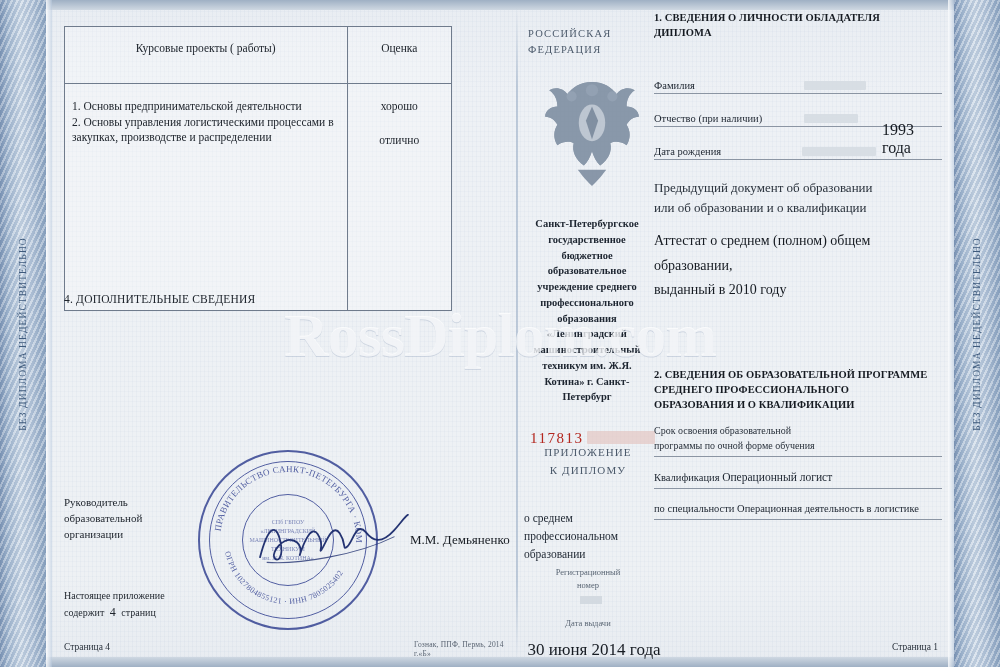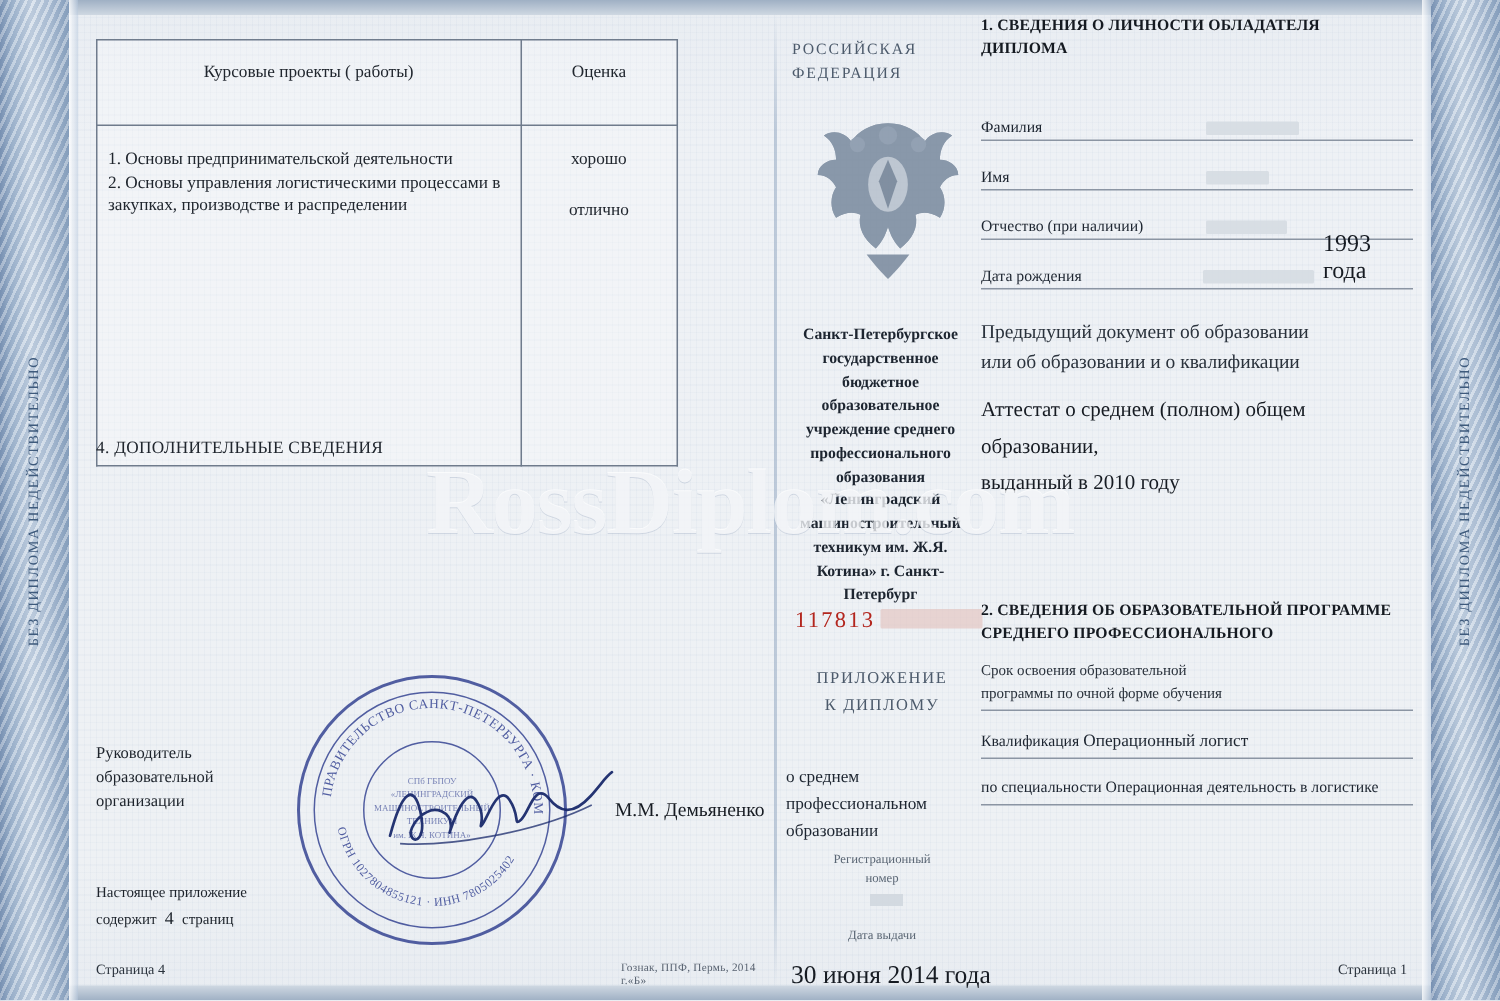--- a/index.html
+++ b/index.html
@@ -270,21 +270,21 @@
     width: 130px;
     font-size: 10.5px;
     font-weight: bold;
     line-height: 1.5;
     color: #1d2530;
     text-align: center;
   }
   .serial {
     position: absolute;
     left: 8px;
-    top: 396px;
+    top: 420px;
     font-size: 15px;
     letter-spacing: 1.5px;
     color: #b3261e;
     font-family: "Liberation Serif", serif;
   }
   .serial .masked {
     display: inline-block;
     width: 68px;
     height: 13px;
     background: #e3c3bf;
@@ -585,24 +585,20 @@
         <div>1. СВЕДЕНИЯ О ЛИЧНОСТИ ОБЛАДАТЕЛЯ</div>
         <div>ДИПЛОМА</div>
       </div>
 
       <div style="margin-top:38px">
         <div class="fld-underline">
           <span class="lbl">Фамилия</span>
           <span class="mask" style="left:150px; bottom:3px; width:62px; height:9px;"></span>
         </div>
         <div class="fld-underline" style="margin-top:17px">
-          <span class="lbl">Имя</span>
-          <span class="mask" style="left:150px; bottom:3px; width:42px; height:9px;"></span>
-        </div>
-        <div class="fld-underline" style="margin-top:17px">
           <span class="lbl">Отчество (при наличии)</span>
           <span class="mask" style="left:150px; bottom:3px; width:54px; height:9px;"></span>
         </div>
         <div class="fld-underline" style="margin-top:17px">
           <span class="lbl">Дата рождения</span>
           <span class="mask" style="left:148px; bottom:3px; width:74px; height:9px;"></span>
           <span class="val" style="left:228px;">1993 года</span>
         </div>
       </div>
 
@@ -611,20 +607,21 @@
         <div>или об образовании и о квалификации</div>
       </div>
       <div class="prev-edu-value">
         <div>Аттестат о среднем (полном) общем образовании,</div>
         <div>выданный в 2010 году</div>
       </div>
 
       <div class="sec-title sec2">
         <div>2. СВЕДЕНИЯ ОБ ОБРАЗОВАТЕЛЬНОЙ ПРОГРАММЕ</div>
         <div>СРЕДНЕГО ПРОФЕССИОНАЛЬНОГО</div>
+        <div>ОБРАЗОВАНИЯ И О КВАЛИФИКАЦИИ</div>
       </div>
 
       <div class="sub-label">
         <div>Срок освоения образовательной</div>
         <div>программы по очной форме обучения</div>
       </div>
       <div class="hr"></div>
 
       <div class="kv">
         <span>Квалификация</span>

